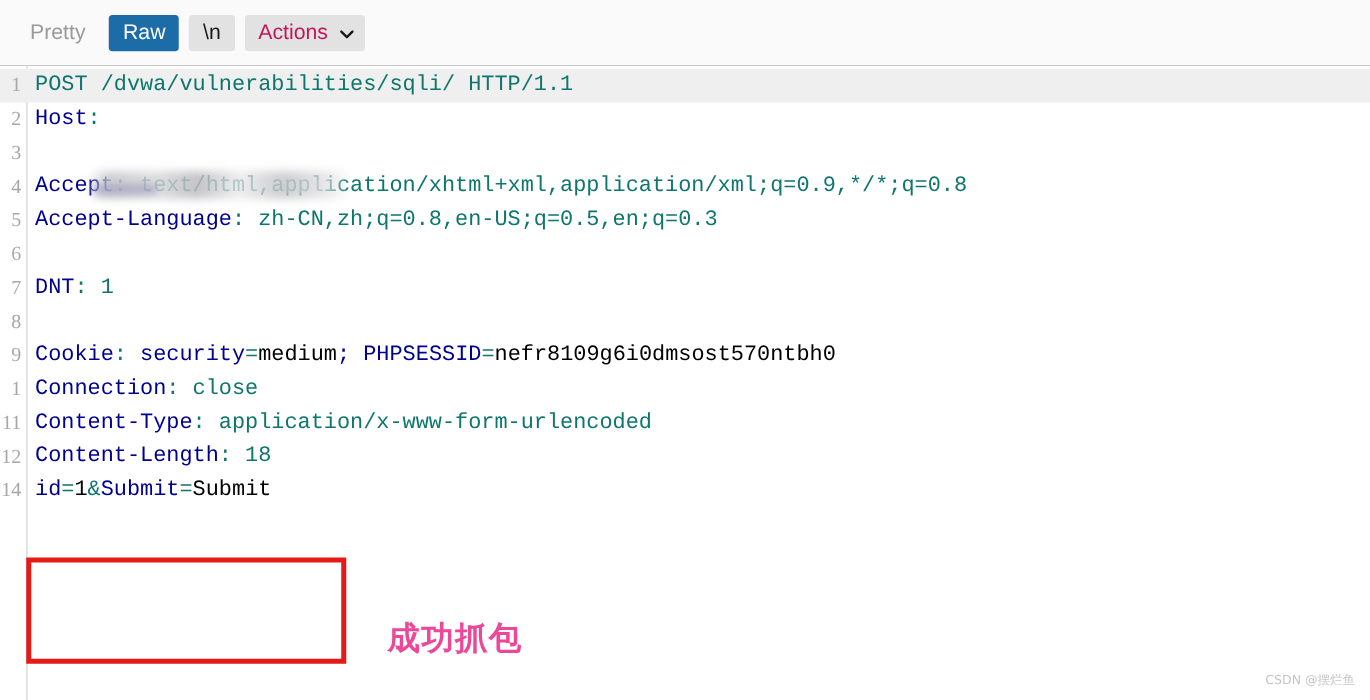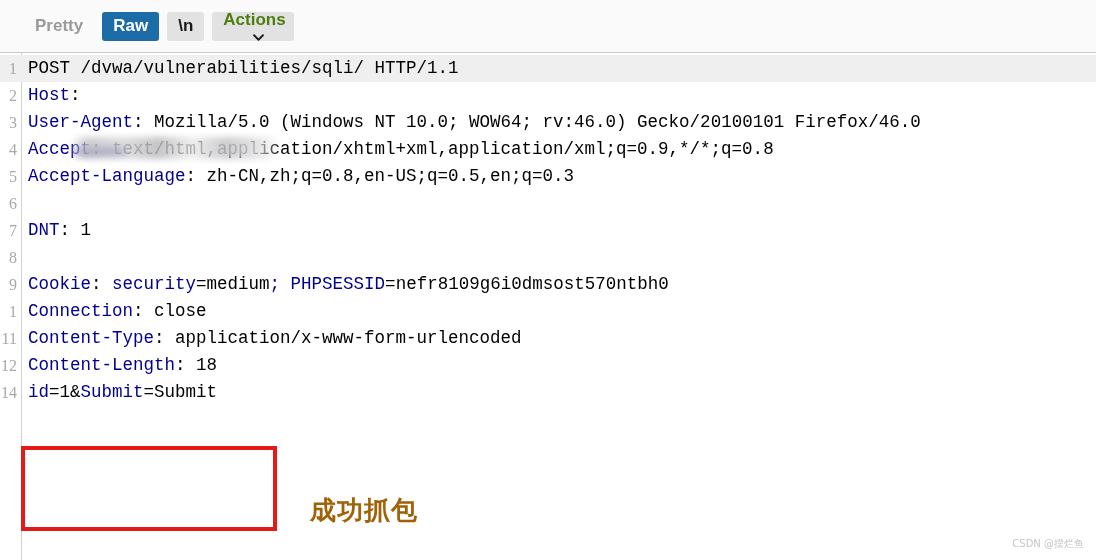--- a/index.html
+++ b/index.html
@@ -19,22 +19,21 @@
   .toolbar {
     position: absolute;
     left: 0; top: 0;
     width: 1096px;
     height: 53px;
     background: #fafafa;
     border-bottom: 1px solid #c9c9c9;
     box-sizing: border-box;
     display: flex;
     align-items: center;
-    padding-left: 24px;
-    font-weight: bold;
+    padding-left: 13px;
   }
   .tb-btn {
     height: 29px;
     display: inline-flex;
     align-items: center;
     justify-content: center;
     font-size: 17px;
     font-family: "Liberation Sans", sans-serif;
     border-radius: 3px;
     padding: 0 11px;
@@ -51,23 +50,22 @@
     background: #1c6ca8;
     color: #ffffff;
     text-align: right;
   }
   .tb-btn.grey {
     background: #e2e2e2;
     color: #1a1a1a;
   }
   .tb-btn.actions {
     background: #e2e2e2;
-    color: #4d7c0f;
+    color: #be185d;
     padding-right: 8px;
-    flex-direction: column;
   }
   .caret {
     display: inline-block;
     margin-left: 9px;
     width: 13px;
     height: 13px;
     position: relative;
     top: 1px;
   }
   .caret svg { display:block; }
@@ -117,21 +115,21 @@
     line-height: 27px;
   }
   .ltxt {
     position: absolute;
     left: 28px;
     top: 0;
     line-height: 27px;
     color: #1a1a1a;
   }
   .k  { color: #00008f; margin-top: 39px; }   
-  .v  { color: #000000; }   
+  .v  { color: #0f766e; }   
   .r  { color: #000000; }   
   .b  { color: #00008f; }   
 
   
   .redact {
     position: absolute;
     left: 70px;
     top: 84px;
     width: 210px;
     height: 22px;
@@ -167,21 +165,21 @@
     box-sizing: border-box;
     background: transparent;
     pointer-events: none;
   }
 
   
   .annot {
     position: absolute;
     left: 310px;
     top: 440px;
-    color: #a16207;
+    color: #ec4899;
     font-family: "DejaVu Sans", sans-serif;
     font-size: 26px;
     font-weight: bold;
     letter-spacing: 1px;
     white-space: nowrap;
   }
 
   
   .watermark {
     position: absolute;
@@ -215,21 +213,21 @@
       </svg>
     </span>
   </div>
 </div>
 
 <div class="editor">
   <div class="gutter-line"></div>
   <div class="code" id="code-body">
       <div class="row hl"><span class="lnum">1</span><span class="ltxt"><span class="v">POST /dvwa/vulnerabilities/sqli/ HTTP/1.1</span></span></div>
       <div class="row"><span class="lnum">2</span><span class="ltxt"><span class="k">Host</span><span class="v">:</span></span></div>
-      <div class="row"><span class="lnum">3</span><span class="ltxt"><span class="k">User-Agent</span><span class="v">: Mozilla/5.0 (Windows NT 10.0; WOW64; rv:46.0) Gecko/20100101 Firefox/46.0</span></span></div>
+      <div class="row"><span class="lnum">3</span></div>
       <div class="row"><span class="lnum">4</span><span class="ltxt"><span class="k">Accept</span><span class="v">: text/html,application/xhtml+xml,application/xml;q=0.9,*/*;q=0.8</span></span></div>
       <div class="row"><span class="lnum">5</span><span class="ltxt"><span class="k">Accept-Language</span><span class="v">: zh-CN,zh;q=0.8,en-US;q=0.5,en;q=0.3</span></span></div>
       <div class="row"><span class="lnum">6</span></div>
       <div class="row"><span class="lnum">7</span><span class="ltxt"><span class="k">DNT</span><span class="v">: 1</span></span></div>
       <div class="row"><span class="lnum">8</span></div>
       <div class="row"><span class="lnum">9</span><span class="ltxt"><span class="k">Cookie</span><span class="v">: </span><span class="b">security</span><span class="v">=</span><span class="r">medium</span><span class="b">; </span><span class="b">PHPSESSID</span><span class="v">=</span><span class="r">nefr8109g6i0dmsost570ntbh0</span></span></div>
       <div class="row"><span class="lnum">1</span><span class="ltxt"><span class="k">Connection</span><span class="v">: close</span></span></div>
       <div class="row"><span class="lnum">11</span><span class="ltxt"><span class="k">Content-Type</span><span class="v">: application/x-www-form-urlencoded</span></span></div>
       <div class="row"><span class="lnum">12</span><span class="ltxt"><span class="k">Content-Length</span><span class="v">: 18</span></span></div>
       <div class="row"><span class="lnum">14</span><span class="ltxt"><span class="b">id</span><span class="v">=</span><span class="r">1</span><span class="v">&amp;</span><span class="b">Submit</span><span class="v">=</span><span class="r">Submit</span></span></div>

